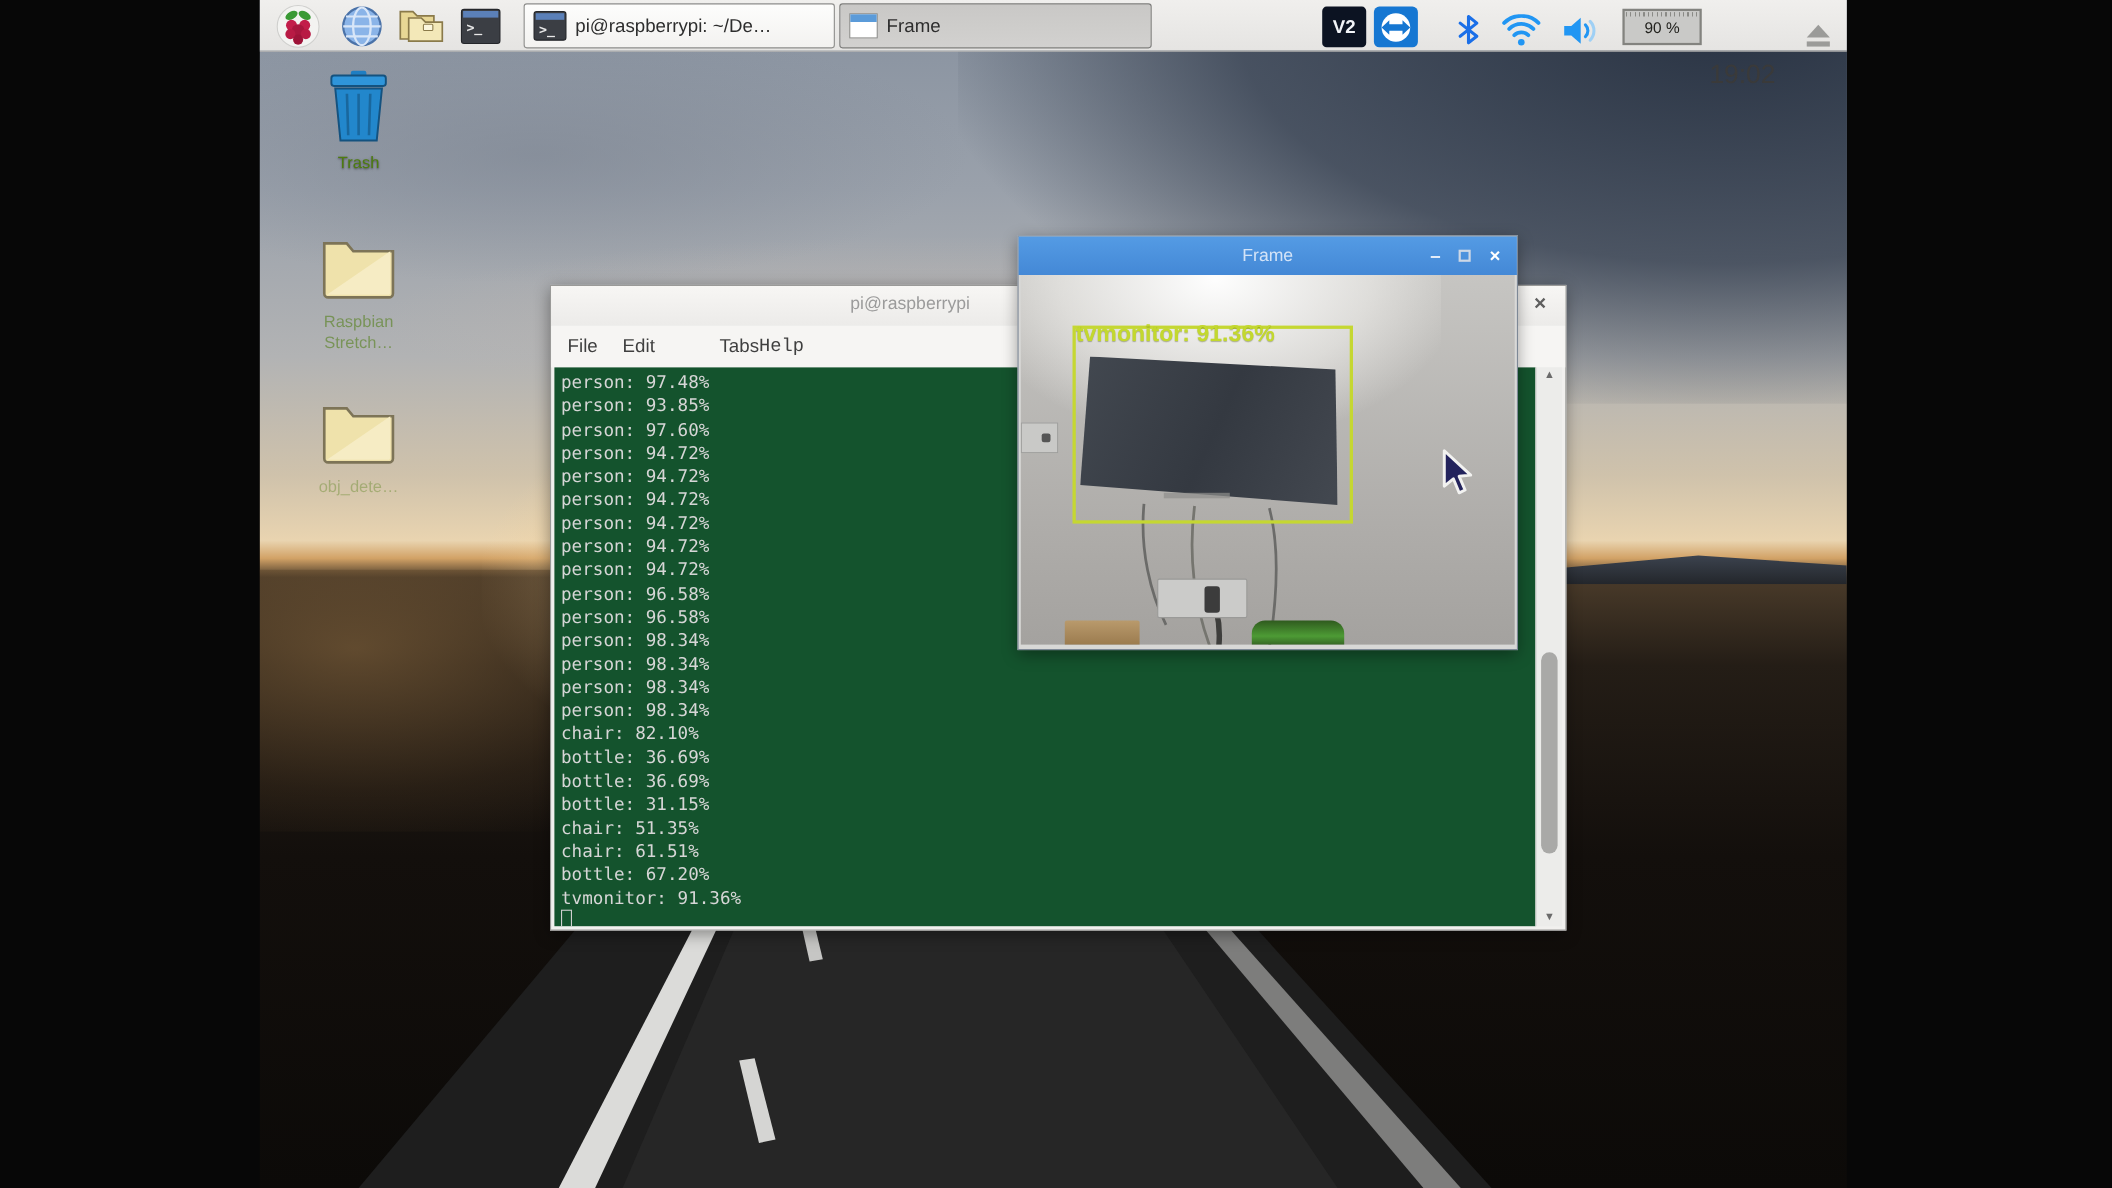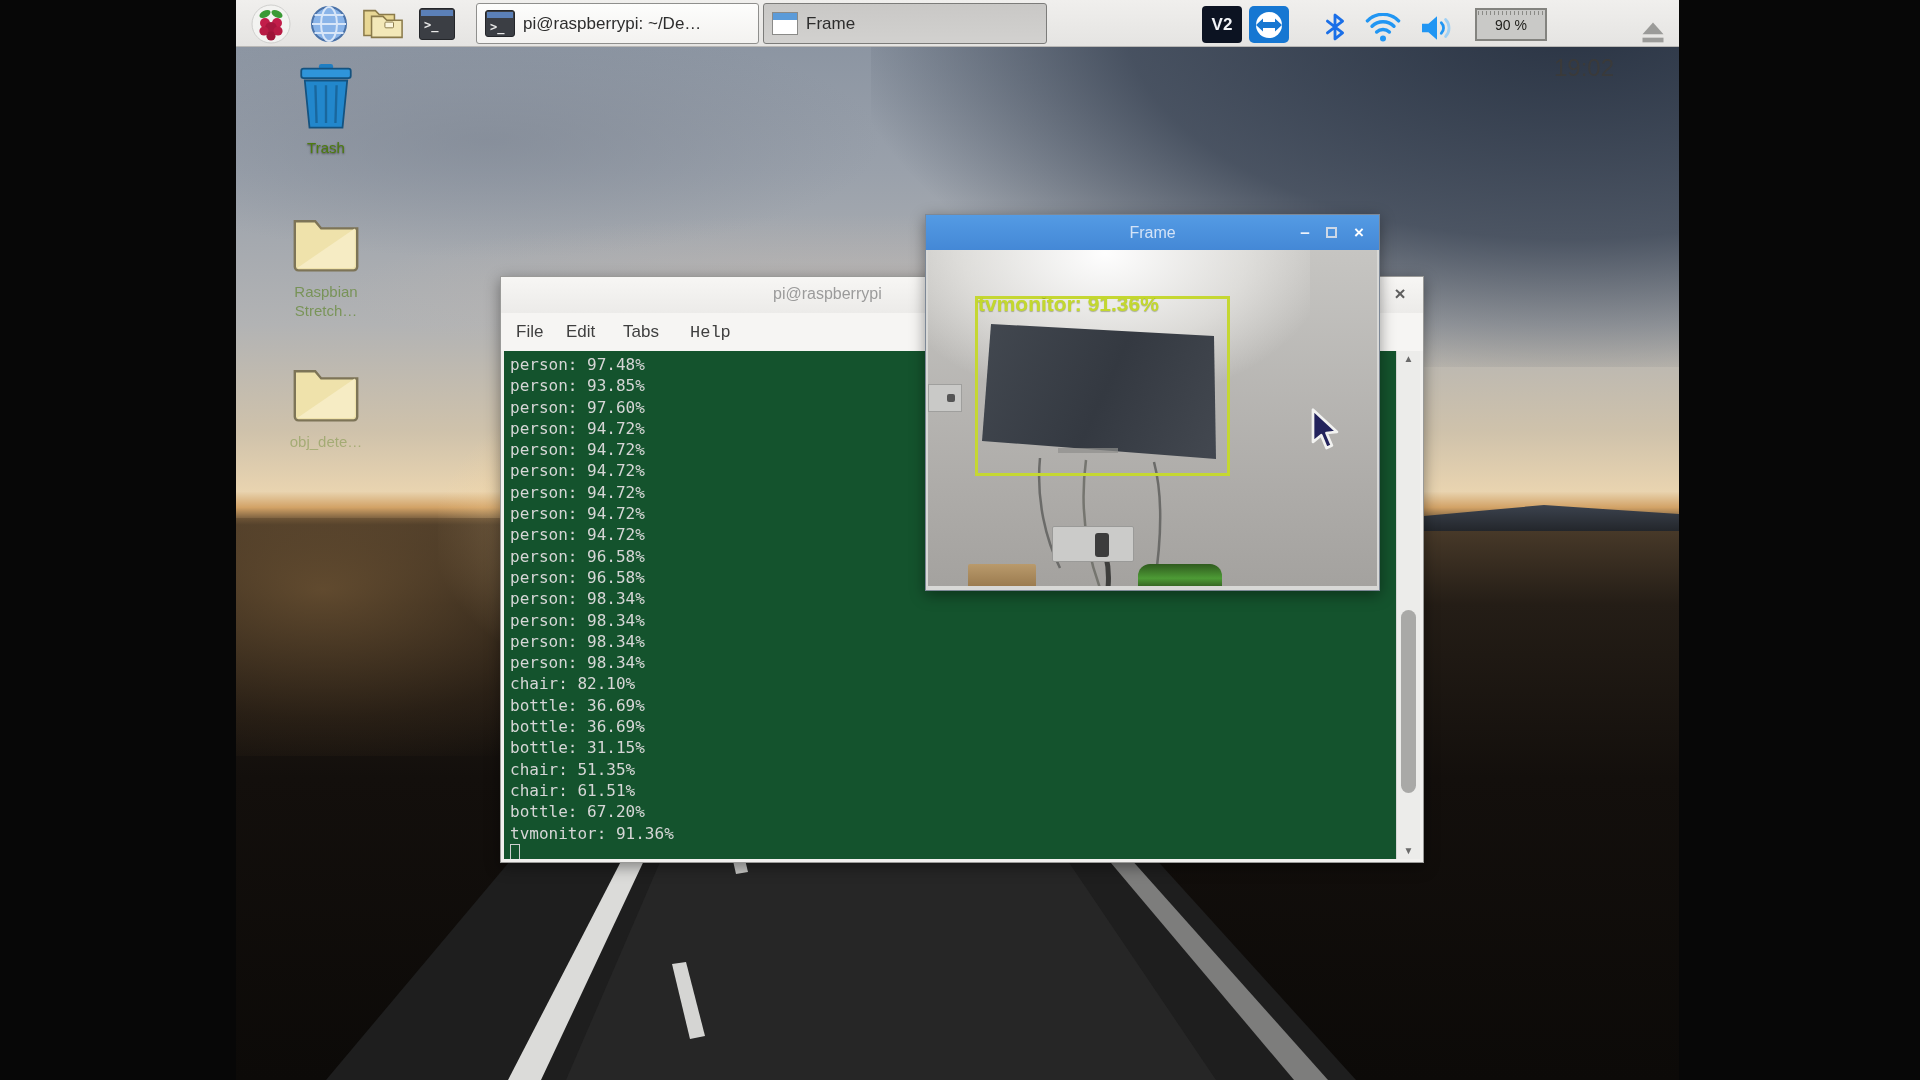--- a/index.html
+++ b/index.html
@@ -33,29 +33,29 @@
   .dicon { position:absolute; width:130px; text-align:center; cursor:default; }
   .dicon .dlabel { margin-top:4px; font-size:15px; color:#4d7c0f; line-height:19px;
     text-shadow:0 1px 2px rgba(40,40,40,.75); }
   .dim1 .dlabel { opacity:.55; text-shadow:none; }
   .dim2 .dlabel { opacity:.35; text-shadow:none; }
 
   
   .window { position:absolute; box-shadow:0 4px 14px rgba(0,0,0,.4); }
 
   
-  .term { left:264px; top:276px; width:924px; height:587px; background:#f1f0ee;
+  .term { left:264px; top:259px; width:924px; height:587px; background:#f1f0ee;
           border:1px solid #9a9a98; z-index:5; }
   .term-titlebar { position:relative; height:36px; background:linear-gradient(180deg,#f7f6f4,#ecebe9); }
   .term-title { position:absolute; left:272px; top:8px; font-size:16px; color:#9b9b9b; }
   .term-close { position:absolute; right:12px; top:6px; width:22px; height:22px;
     font-size:19px; font-weight:bold; color:#5f5f5f; text-align:center; line-height:22px; cursor:pointer; }
   .term-menubar { height:38px; background:#f6f5f3; padding-left:15px; display:flex; align-items:center; gap:0; }
   .term-menuitem { font-size:17px; color:#3f3f3f; padding:4px 0; margin-right:0; }
-  .mi-file{ width:50px; } .mi-edit{ width:57px; } .mi-tabs{ width:67px; } .mi-help{ width:60px;font-family:Liberation Mono, monospace; }
+  .mi-file{ width:50px; } .mi-edit{ width:57px; } .mi-tabs{ width:67px;text-align:right; } .mi-help{ width:60px;font-family:Liberation Mono, monospace; }
   .term-body { position:absolute; left:3px; top:74px; right:3px; bottom:3px; display:flex; }
   .term-console { position:relative; flex:1; background:#14532d; overflow:hidden; }
   .term-console pre { margin:0; padding:3px 0 0 6px;
     font-family:"DejaVu Sans Mono","Liberation Mono",monospace;
     font-size:16px; line-height:21.3px; color:#d6d6d6; }
   .term-cursor { position:absolute; left:6px; top:493px; width:10px; height:19px;
     border:1px solid #cfcfcf; }
   .term-scrollbar { width:24px; background:#ececea; border-left:1px solid #d6d6d4; position:relative; }
   .sb-btn { position:absolute; left:0; width:100%; height:16px; color:#6a6a6a; font-size:10px;
     text-align:center; line-height:16px; cursor:pointer; }

